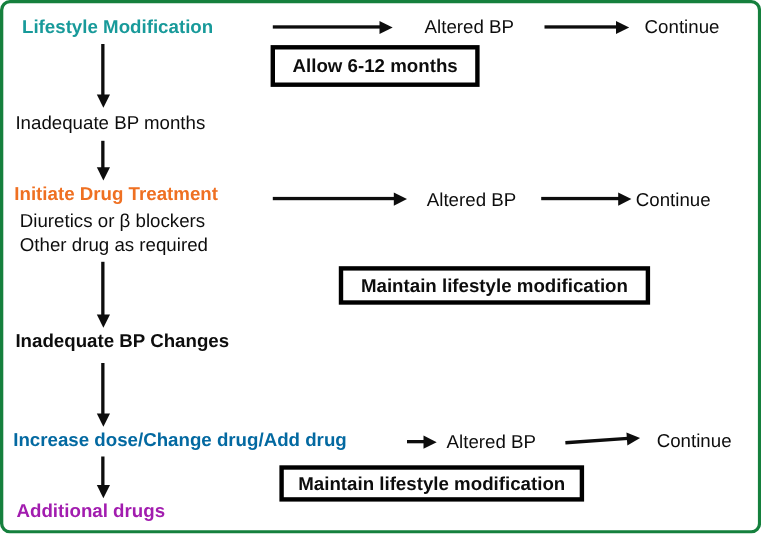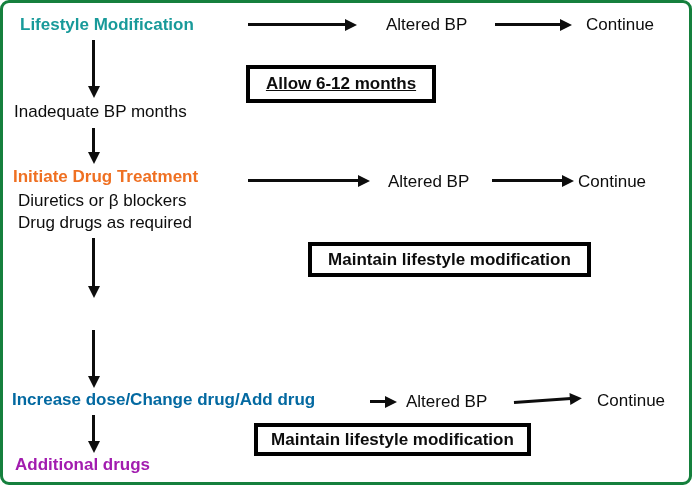--- a/index.html
+++ b/index.html
@@ -46,43 +46,44 @@
 <body>
 
 <div class="canvas">
 
   <div class="lbl bold" style="left: 17px; top: 12px; color: rgb(24, 154, 154);">Lifestyle Modification</div>
   <div class="harrow" style="left:245px;top:20px;width:98px;"></div>
   <div class="lbl" style="left:383px;top:12px;">Altered BP</div>
   <div class="harrow" style="left:492px;top:20px;width:66px;"></div>
   <div class="lbl" style="left:583px;top:12px;">Continue</div>
 
-  <div class="callout" style="left:243px;top:62px;width:190px;height:38px;text-decoration:underline;">
+  <div class="callout" style="left:243px;top:38px;width:190px;height:38px;">
     <span>Allow 6-12 months</span>
   </div>
 
   <div class="varrow" style="left:89px;top:37px;height:47px;"></div>
   <div class="lbl" style="left:11px;top:99px;">Inadequate BP months</div>
 
   <div class="varrow" style="left:89px;top:125px;height:25px;"></div>
 
   <div class="lbl" style="left:15px;top:188px;">Diuretics or β blockers</div>
   <div class="lbl bold" style="left: 10px; top: 164px; color: rgb(239, 112, 34);">Initiate Drug Treatment</div>
-  <div class="lbl" style="left:15px;top:210px;">Drug drugs as required</div>
+  <div class="lbl" style="left:15px;top:210px;">Other drug as required</div>
   <div class="harrow" style="left:245px;top:176px;width:111px;"></div>
   <div class="lbl" style="left:385px;top:169px;">Altered BP</div>
   <div class="harrow" style="left:489px;top:176px;width:71px;"></div>
   <div class="lbl" style="left:575px;top:169px;">Continue</div>
 
   <div class="varrow" style="left:89px;top:235px;height:49px;"></div>
 
   <div class="callout" style="left:305px;top:239px;width:283px;height:35px;">
     <span>Maintain lifestyle modification</span>
   </div>
 
+  <div class="lbl bold" style="left:11px;top:297px;">Inadequate BP Changes</div>
 
   <div class="varrow" style="left:89px;top:327px;height:47px;"></div>
 
   <div class="lbl bold" style="left: 9px; top: 387px; color: #0369a1;">Increase dose/Change drug/Add drug</div>
   <div class="harrow" style="left:367px;top:397px;width:16px;"></div>
   <div class="lbl" style="left:403px;top:389px;">Altered BP</div>
   <div class="harrow tilt" style="left:511px;top:398px;width:57px;"></div>
   <div class="lbl" style="left:594px;top:388px;">Continue</div>
 
   <div class="varrow" style="left:89px;top:412px;height:27px;"></div>

